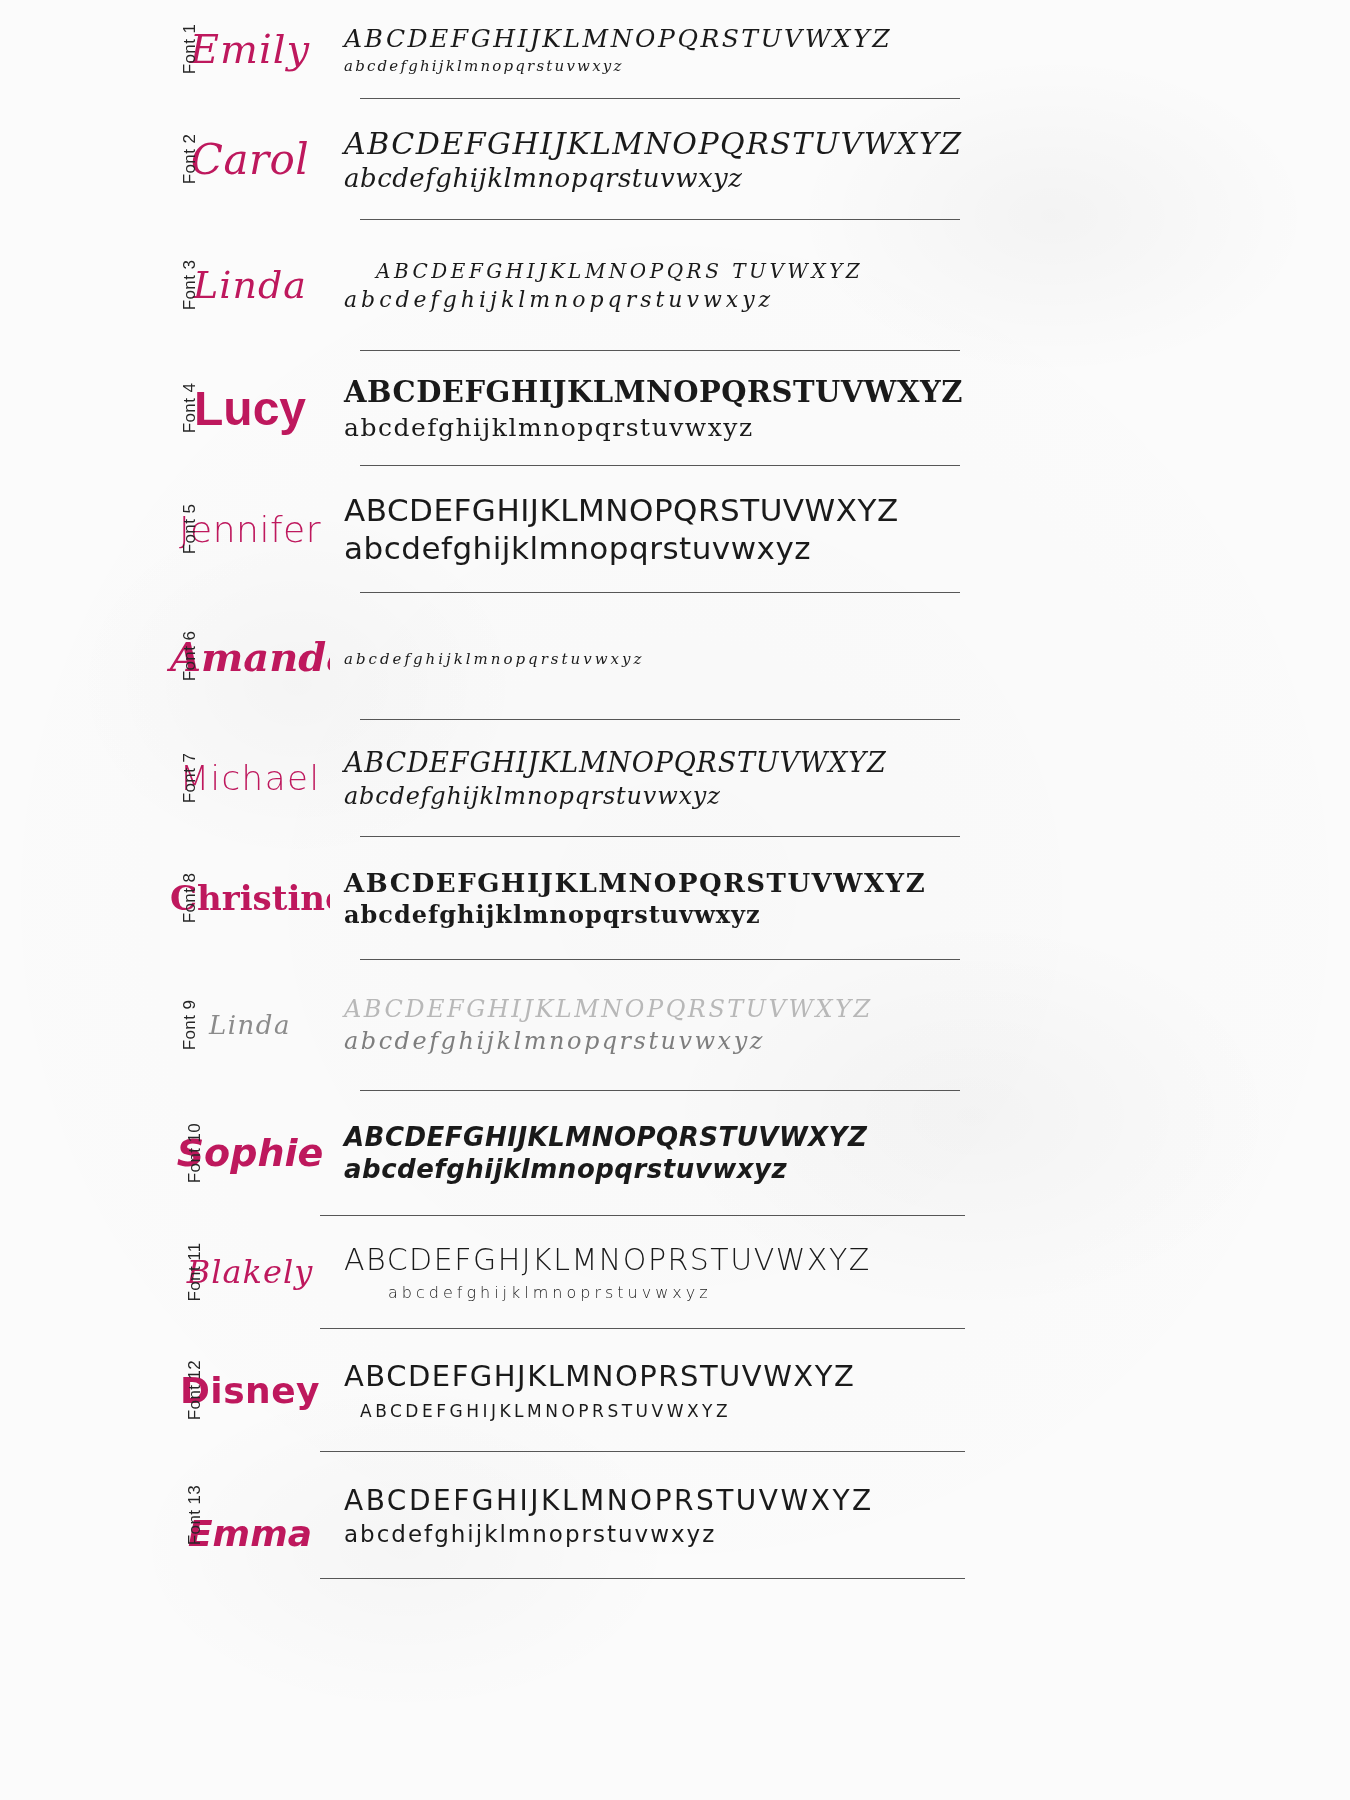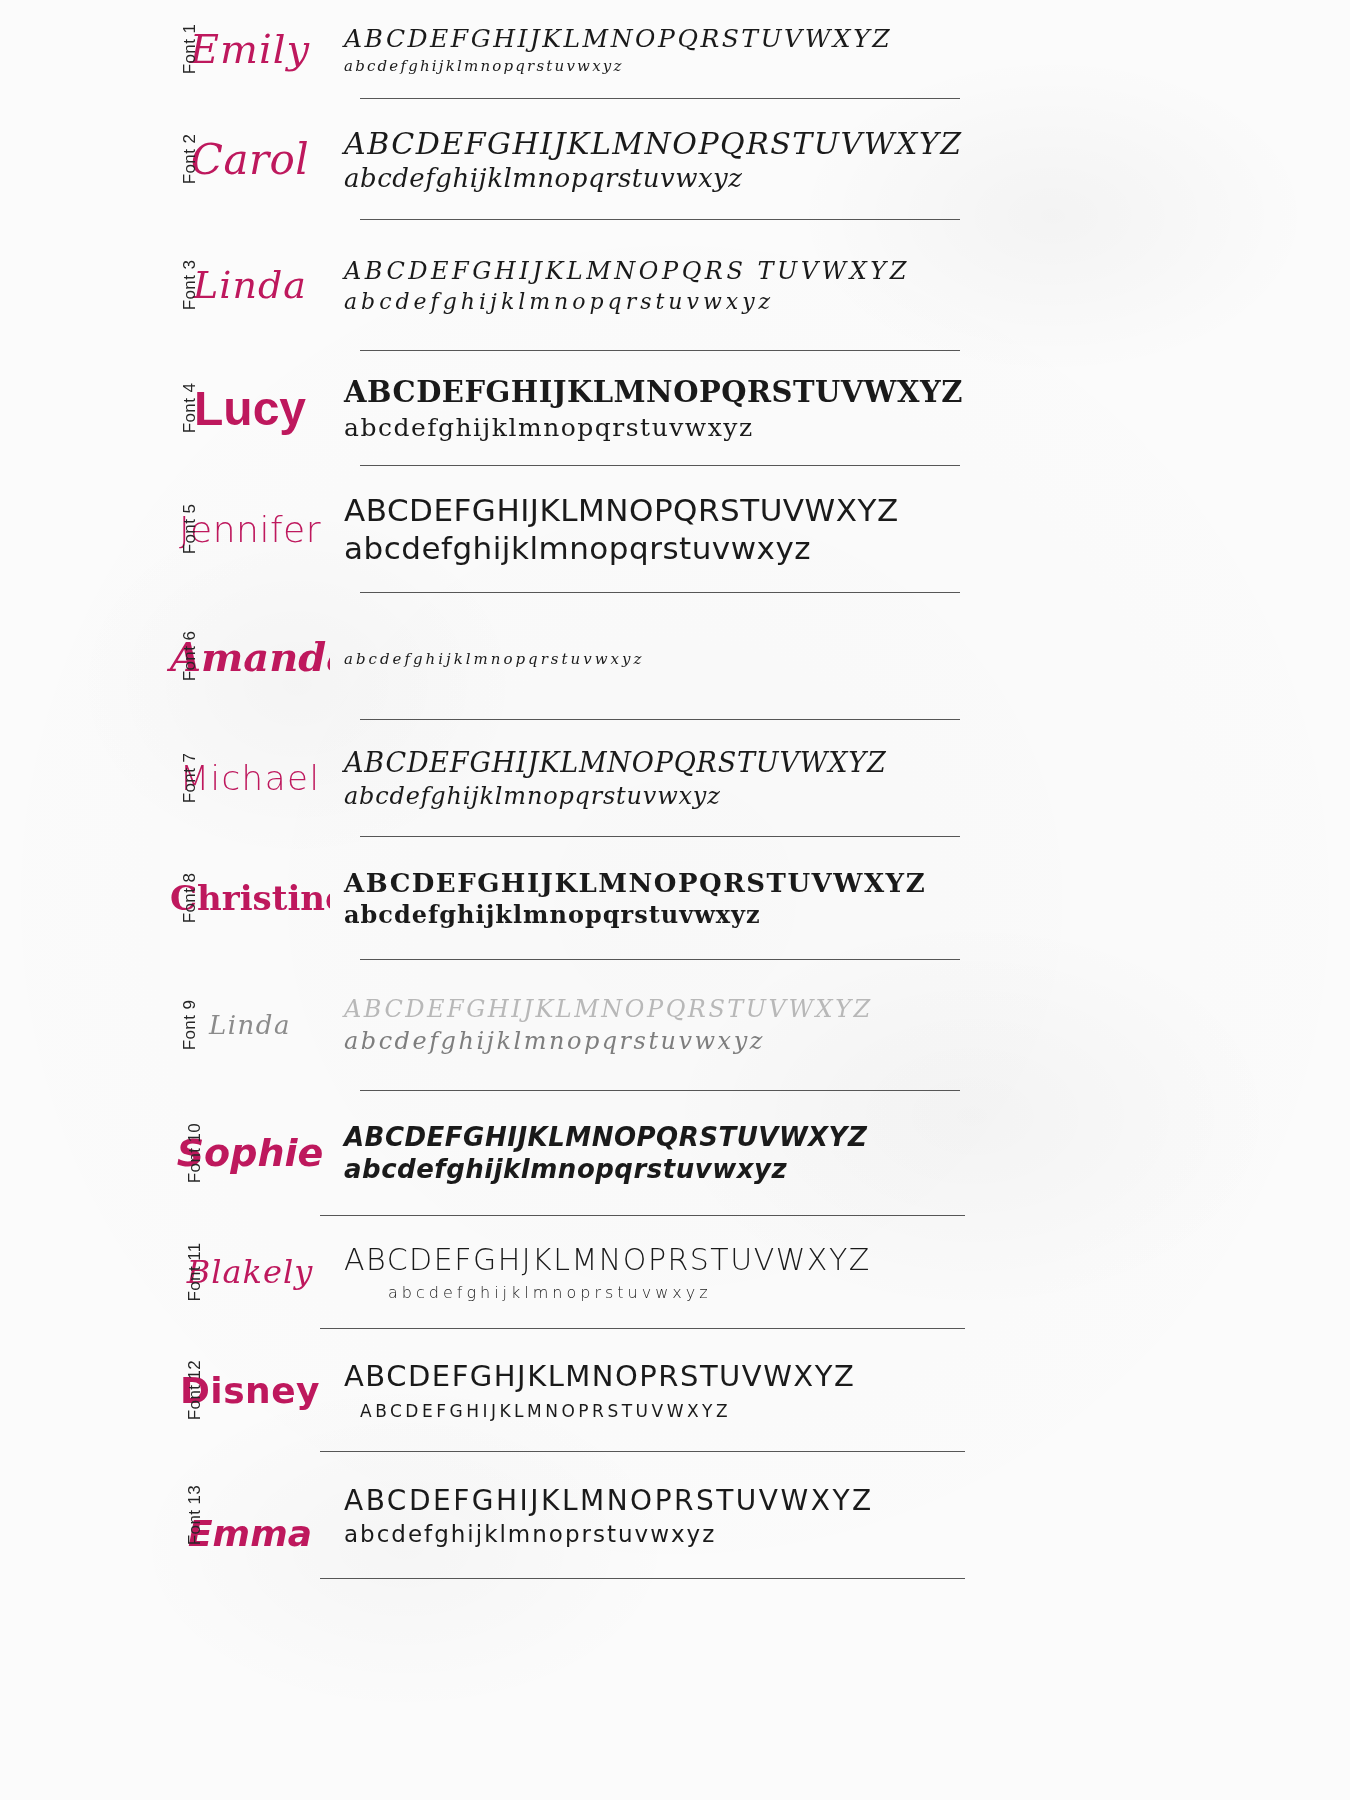--- a/index.html
+++ b/index.html
@@ -102,21 +102,21 @@
   .f1 .upper { font-family: "DejaVu Serif", serif; font-style: italic; font-size: 25px; letter-spacing: 2.5px; }
   .f1 .lower { font-family: "DejaVu Serif", serif; font-style: italic; font-size: 15px; letter-spacing: 2.2px; margin-top: 4px; }
 
   
   .f2 .sample-name { font-family: "DejaVu Serif", serif; font-style: italic; font-size: 42px; letter-spacing: 0.5px; }
   .f2 .upper { font-family: "DejaVu Serif", serif; font-style: italic; font-size: 30px; letter-spacing: 1.5px; }
   .f2 .lower { font-family: "DejaVu Serif", serif; font-style: italic; font-size: 26px; letter-spacing: 0.5px; margin-top: 2px; }
 
   
   .f3 .sample-name { font-family: "DejaVu Serif", serif; font-style: italic; font-size: 38px; letter-spacing: 1px; }
-  .f3 .upper { font-family: "DejaVu Serif", serif; font-style: italic; font-size: 24px; letter-spacing: 3.5px; }
+  .f3 .upper { font-family: "DejaVu Serif", serif; font-style: italic; font-size: 20px; letter-spacing: 3.5px; margin-left: 32px; }
   .f3 .lower { font-family: "DejaVu Serif", serif; font-style: italic; font-size: 22px; letter-spacing: 4px; margin-top: 4px; }
 
   
   .f4 .sample-name { font-family: Liberation Sans, sans-serif; font-weight: bold; font-size: 48px; letter-spacing: 0px; }
   .f4 .upper { font-family: "DejaVu Serif", serif; font-weight: bold; font-size: 29px; letter-spacing: 0.5px; }
   .f4 .lower { font-family: "DejaVu Serif", serif; font-size: 25px; letter-spacing: 1.5px; margin-top: 4px; }
 
   
   .f5 .sample-name { font-family: "DejaVu Sans", sans-serif; font-size: 36px; letter-spacing: 0.5px; font-weight: 300; }
   .f5 .upper { font-family: "DejaVu Sans", sans-serif; font-size: 31px; letter-spacing: 0.5px; }

